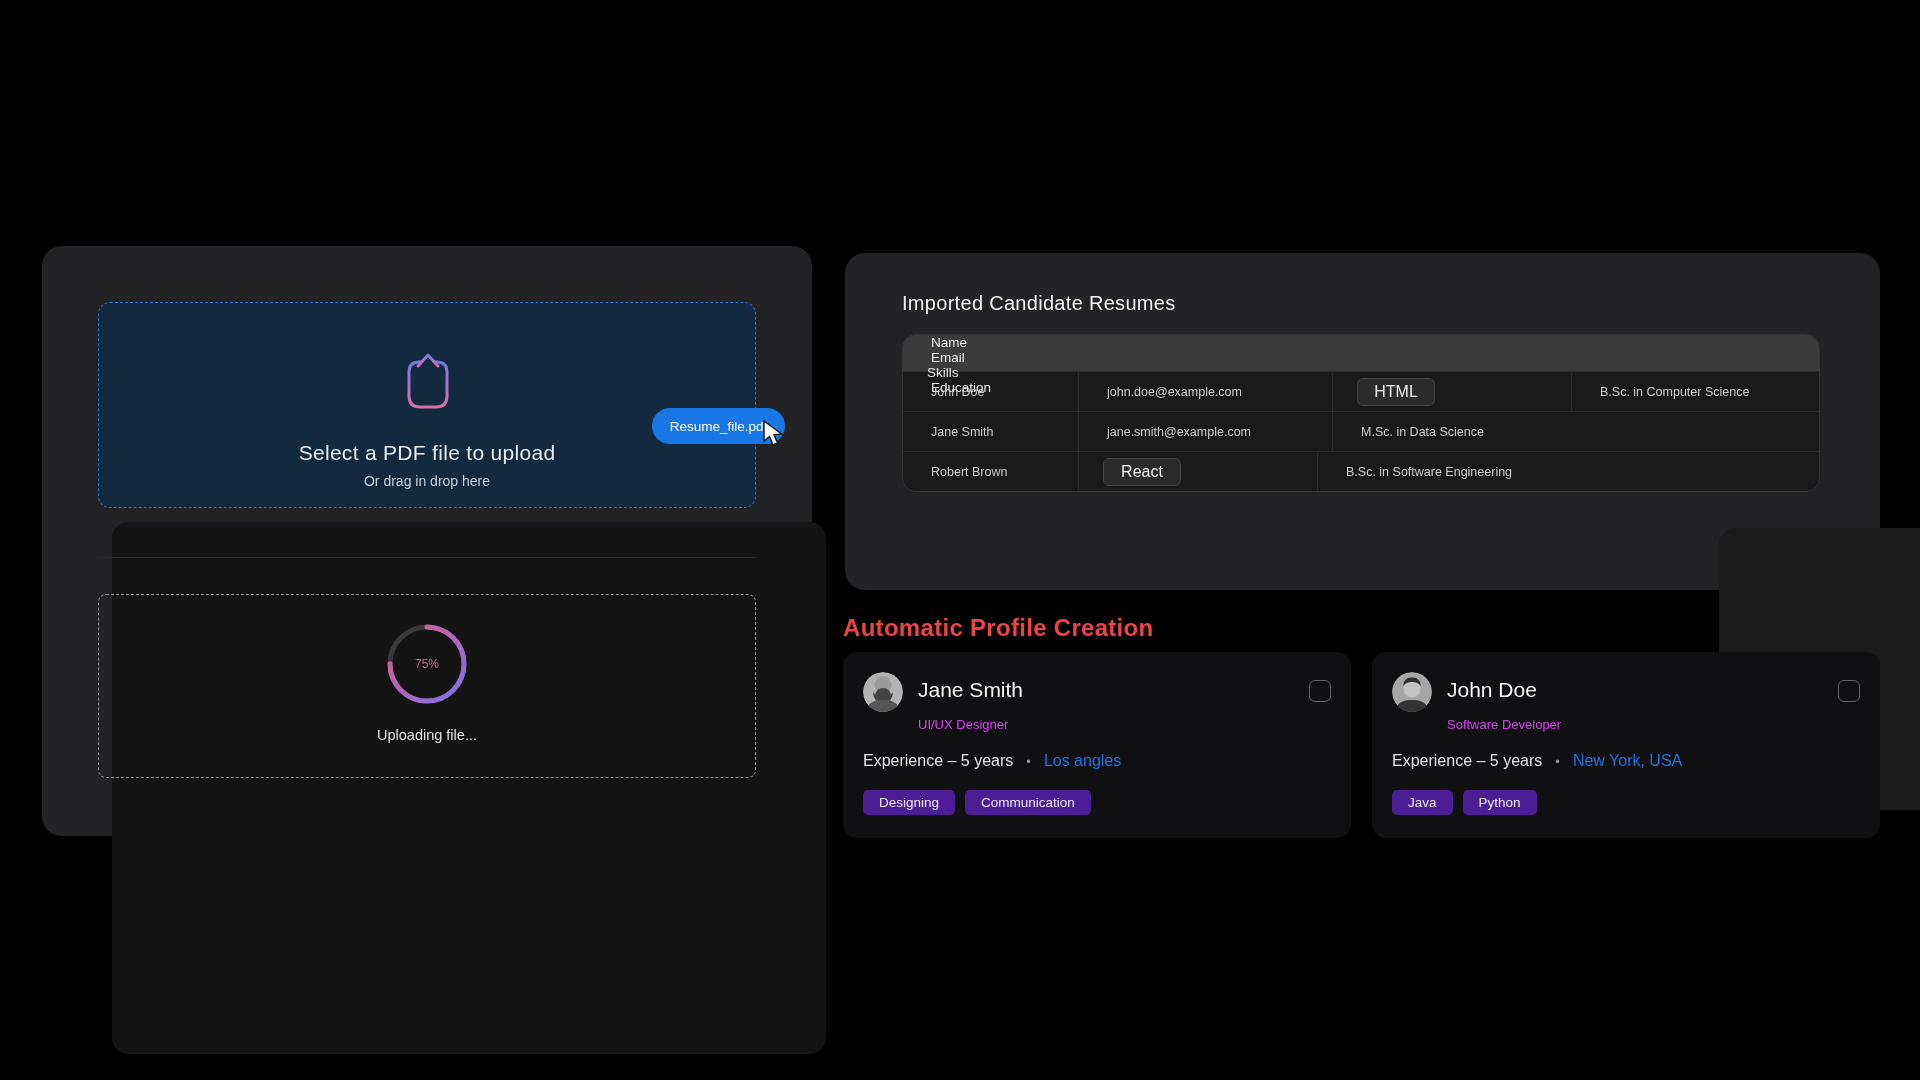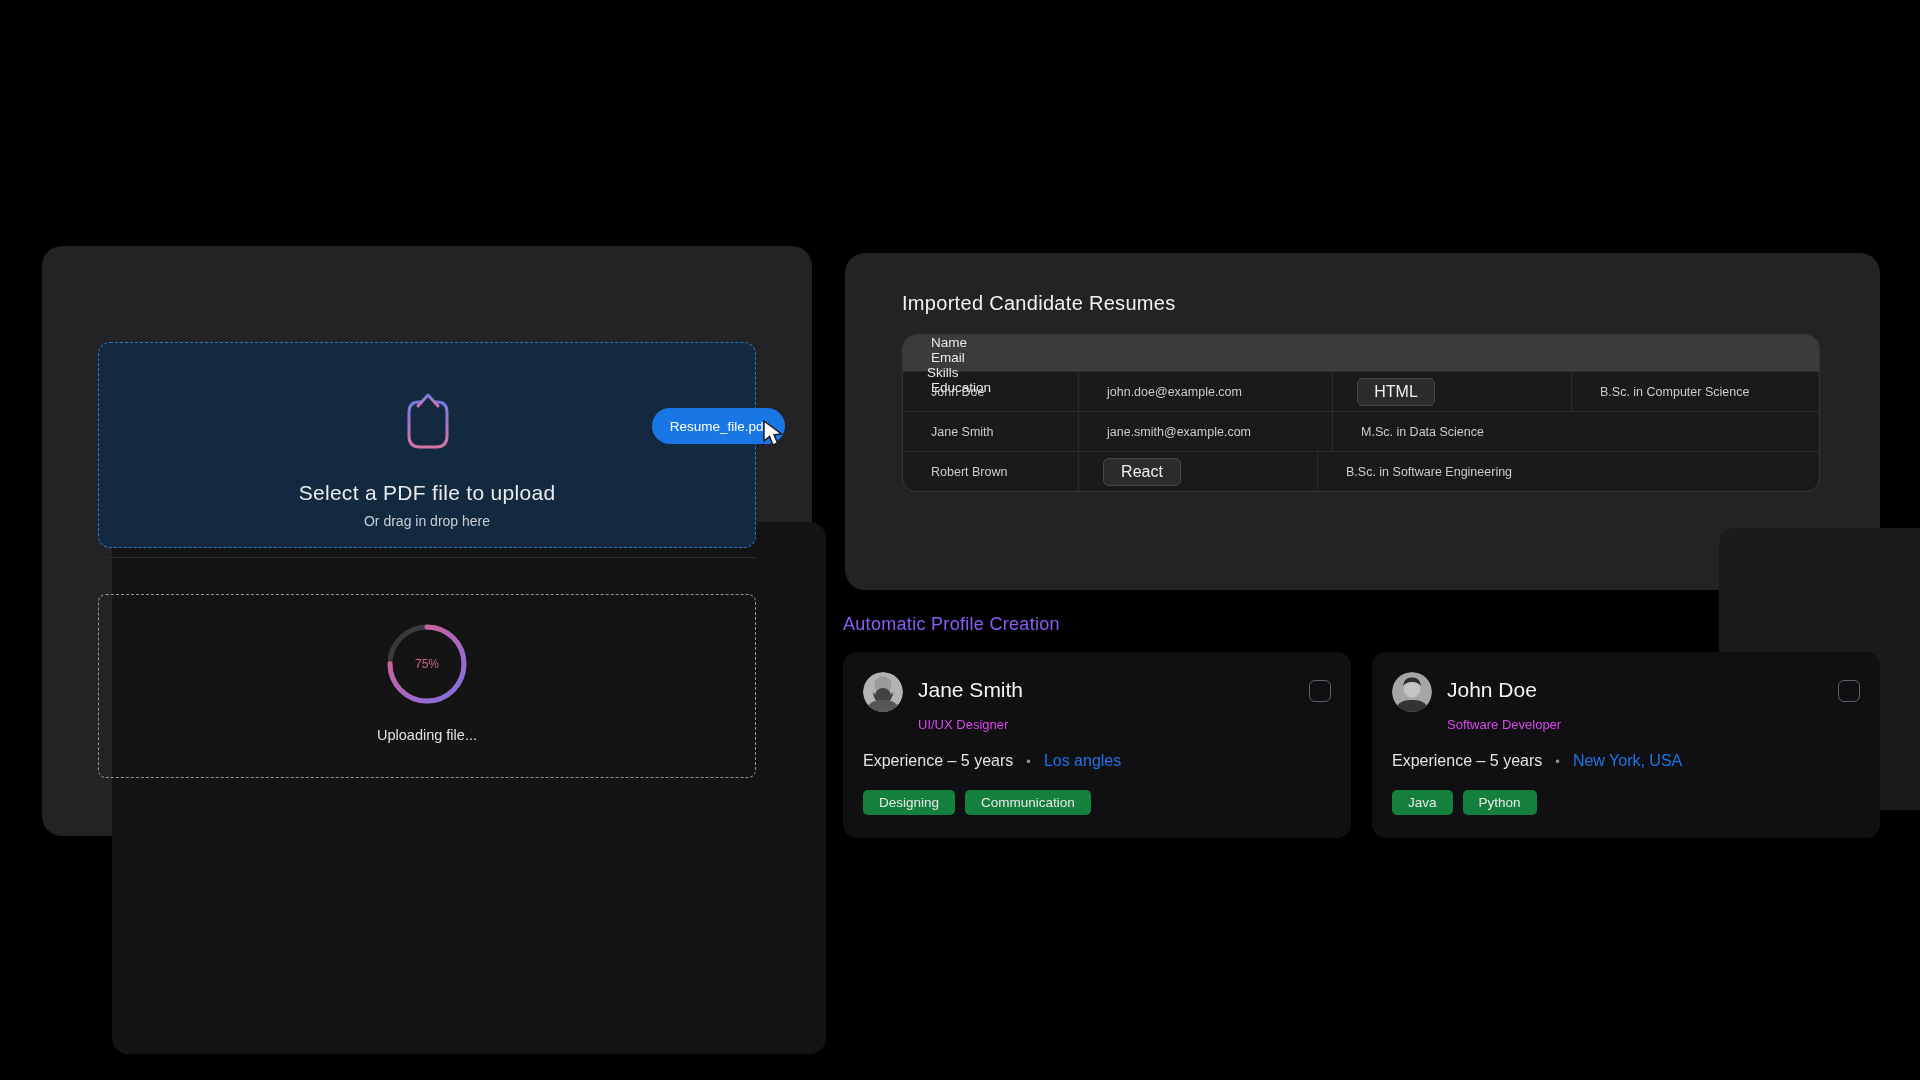--- a/index.html
+++ b/index.html
@@ -8,21 +8,21 @@
   .stage { position:relative; width:1920px; height:1080px; background:#000; overflow:hidden; }
 
   
   .left-outer { position:absolute; left:42px; top:246px; width:770px; height:590px;
                 background:#232325; border-radius:20px; }
   .left-inner { position:absolute; left:70px; top:276px; width:714px; height:532px;
                 background:#141414; border-radius:16px; }
 
   .dropzone { position:absolute; left:98px; top:302px; width:658px; height:206px;
               background:#13293F; border:1.5px dashed #2E77C8; border-radius:12px;
-              text-align:center;margin-top:40px; }
+              text-align:center; }
   .dz-icon { position:absolute; left:303px; top:46px; }
   .dz-title { position:absolute; width:100%; top:138px; font-size:21px; color:#E9ECEF; letter-spacing:.3px; }
   .dz-sub   { position:absolute; width:100%; top:170px; font-size:14px; color:#C9CED4; }
 
   .file-pill { position:absolute; left:652px; top:408px; width:133px; height:36px;
                background:#1877E5; border-radius:18px; display:flex; align-items:center;
                justify-content:center; color:#fff; font-size:13.5px; z-index:5; }
   .cursor { position:absolute; left:762px; top:420px; z-index:6; }
 
   .divider { position:absolute; left:98px; top:557px; width:658px; height:1px; background:#2B2B2B; }
@@ -50,35 +50,35 @@
   .c1 { width:176px; } .c2 { width:254px; } .c3 { width:239px; } .c4 { flex:1; }
   .trow .c1, .trow .c2, .trow .c3 { border-right:1px solid #2B2B2D; }
   .thead .cell { font-size:13.5px; color:#EAEAEA; }
   .trow  .cell { font-size:12.5px; color:#CCCCCC; }
   .c3.cell { padding-left:24px; }
   .skill-badge { display:inline-block; padding:4px 0; width:78px; text-align:center;
                  background:#2B2B2C; border:1px solid #47474A; border-radius:6px;
                  font-size:16px; color:#EFEFEF; }
 
   
-  .profiles-heading { position:absolute; left:843px; top:614px; font-size:18px; font-weight:400;
-                      color:#8b5cf6; letter-spacing:.3px; }
+  .profiles-heading { position:absolute; left:843px; top:614px; font-size:24px; font-weight:700;
+                      color:#ef4444; letter-spacing:.3px; }
   .pcard { position:absolute; top:652px; width:508px; height:186px; background:#101012; border-radius:14px; }
   .pcard.jane { left:843px; } .pcard.john { left:1372px; }
   .avatar { position:absolute; left:20px; top:20px; width:40px; height:40px; border-radius:50%; overflow:hidden; }
   .pname { position:absolute; left:75px; top:26px; font-size:21px; font-weight:500; color:#F4F4F4; }
   .prole { position:absolute; left:75px; top:65px; font-size:13px; color:#d946ef; }
   .pcheck { position:absolute; right:20px; top:28px; width:22px; height:22px;
             border:1.5px solid #5E6267; border-radius:6px; background:transparent; }
   .pexp { position:absolute; left:20px; top:100px; display:flex; align-items:center; gap:13px;
           font-size:16px; color:#E4E4E4; }
   .bullet { color:#8F9499; font-size:13px; }
   .ploc { color:#2173E8; }
   .ptags { position:absolute; left:20px; top:138px; display:flex; gap:10px; }
-  .tag { padding:5px 16px; background:#15803d; border-radius:5px; font-size:13.5px; color:#E9E9E9; }
+  .tag { padding:5px 16px; background:#4c1d95; border-radius:5px; font-size:13.5px; color:#E9E9E9; }
 </style>
 </head>
 <body>
 
 <div class="stage">
 
   <section class="left-outer">
     <div class="left-inner"></div>
   </section>
 

